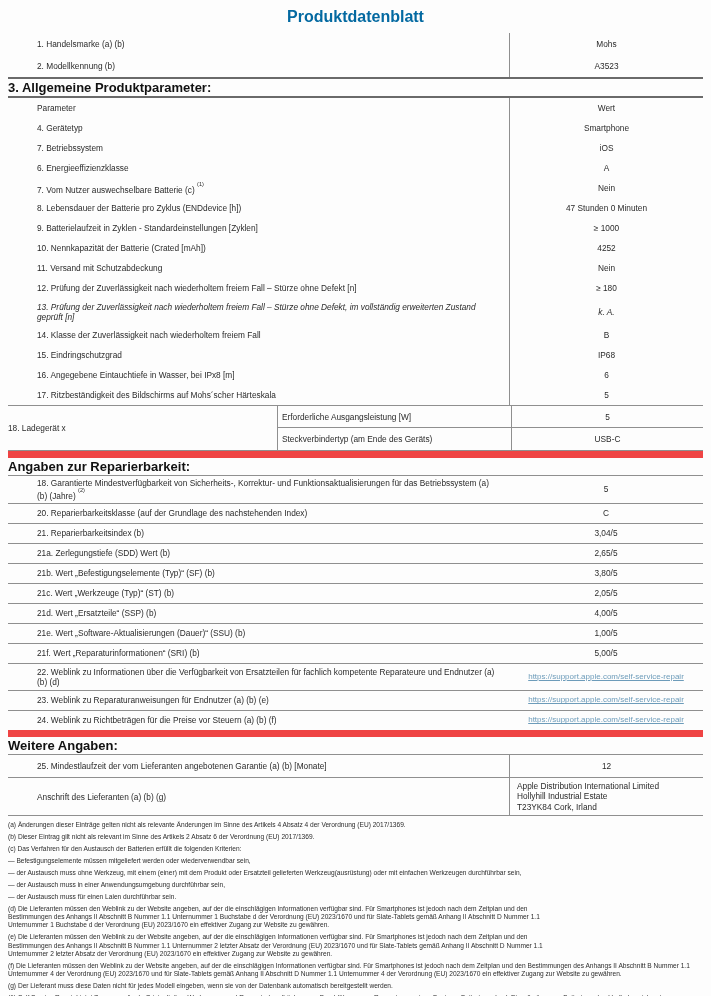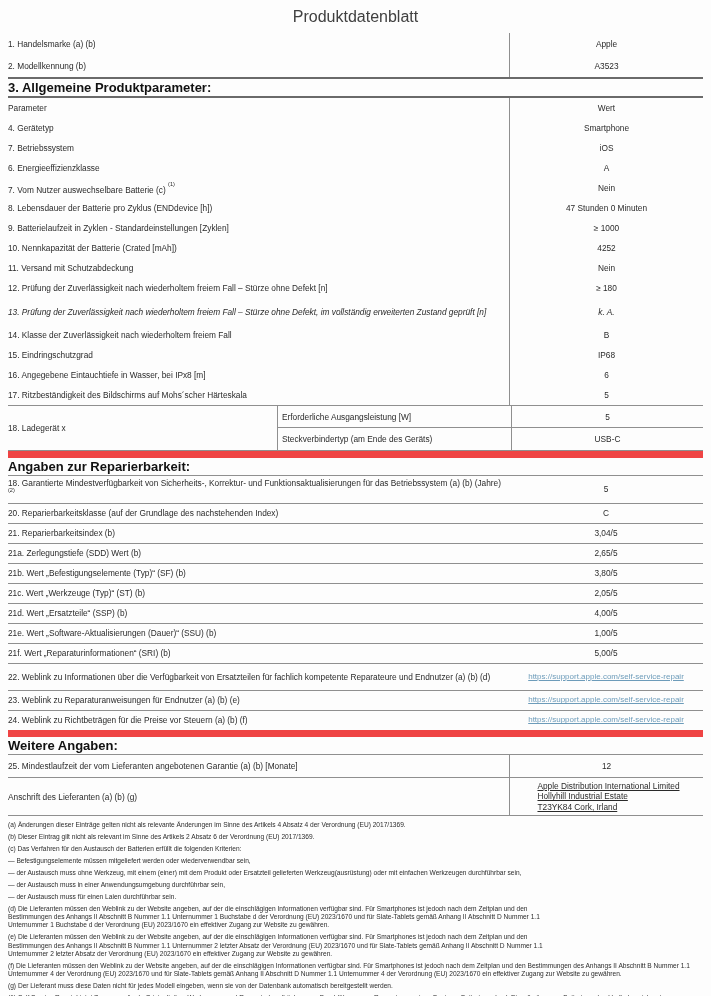--- a/index.html
+++ b/index.html
@@ -1,24 +1,24 @@
 <!DOCTYPE html>
 <html><head>
 <meta charset="utf-8">
 <style>
   html,body { margin:0; padding:0; background:#e9e9e9; }
   .page {
     width:711px; height:996px; background:#fdfdfd; overflow:hidden;
     font-family:"Liberation Sans", sans-serif; color:#222; position:relative;
     box-sizing:border-box; padding:6px 8px 0 8px;
   }
-  .title { font-size:16px; font-weight:normal; text-align:center; color:#404040; margin:2px 0 7px 0; }
+  .title { font-size:16px; font-weight:bold; text-align:center; color:#0369a1; margin:2px 0 7px 0; }
 
   .row { display:flex; align-items:center; font-size:8.3px; line-height:10px; color:#2a2a2a; }
-  .lbl { flex:1; padding:2px 8px 2px 0; }
+  .lbl { flex:1; padding:2px 8px 2px 0;margin-left:29px; }
   .val { width:194px; box-sizing:border-box; align-self:stretch; display:flex;
          align-items:center; justify-content:center; text-align:center; padding:1px 3px; }
   .vdiv > .val { border-left:1px solid #8f8f8f; }
   .sup { font-size:5.6px; position:relative; top:-3px; }
 
   .shead { font-weight:bold; font-size:13px; color:#111; padding:4px 0; line-height:9px;
            border-top:2px solid #6a6a6a; border-bottom:2px solid #6a6a6a; }
   .shead.thin { border-top:7px solid #ef4444; border-bottom:1px solid #8f8f8f; }
 
   .h22 { min-height:22px; } .h20 { min-height:20px; } .h19 { min-height:19px; }
@@ -35,36 +35,36 @@
   .r18-val { flex:1; }
   .r18-vcell { height:22px; display:flex; align-items:center; justify-content:center;
                border-bottom:1px solid #8f8f8f; box-sizing:border-box; }
   .r18-vcell.last { border-bottom:none; }
 
   .bline { border-bottom:1px solid #8f8f8f; }
   .link { color:#6d9cba; text-decoration:underline; font-size:8px; }
 
   .addr-lines { text-align:left; display:block; padding:2px 0 2px 4px; line-height:10.5px; }
   .addr-lines > div { white-space:nowrap; }
-  .addr .val { justify-content:center; text-align:left;text-decoration:underline; }
+  .addr .val { justify-content:flex-start; text-align:left; }
 
   .footnotes { padding-top:5px; }
   .fn { margin:0 0 3.5px 0; font-size:6.6px; line-height:8.4px; color:#2c2c2c; }
   .fn-wide { padding-right:150px; }
 </style>
 </head>
 <body>
 
 <div class="page">
 
   <div class="title">Produktdatenblatt</div>
 
   <div class="row h22 vdiv">
     <div class="lbl">1. Handelsmarke (a) (b)</div>
-    <div class="val">Apple</div>
+    <div class="val">Mohs</div>
   </div>
   <div class="row h22 vdiv">
     <div class="lbl">2. Modellkennung (b)</div>
     <div class="val">A3523</div>
   </div>
 
   <div class="shead">3. Allgemeine Produktparameter:</div>
 
   <div class="row h20 vdiv">
     <div class="lbl">Parameter</div>

